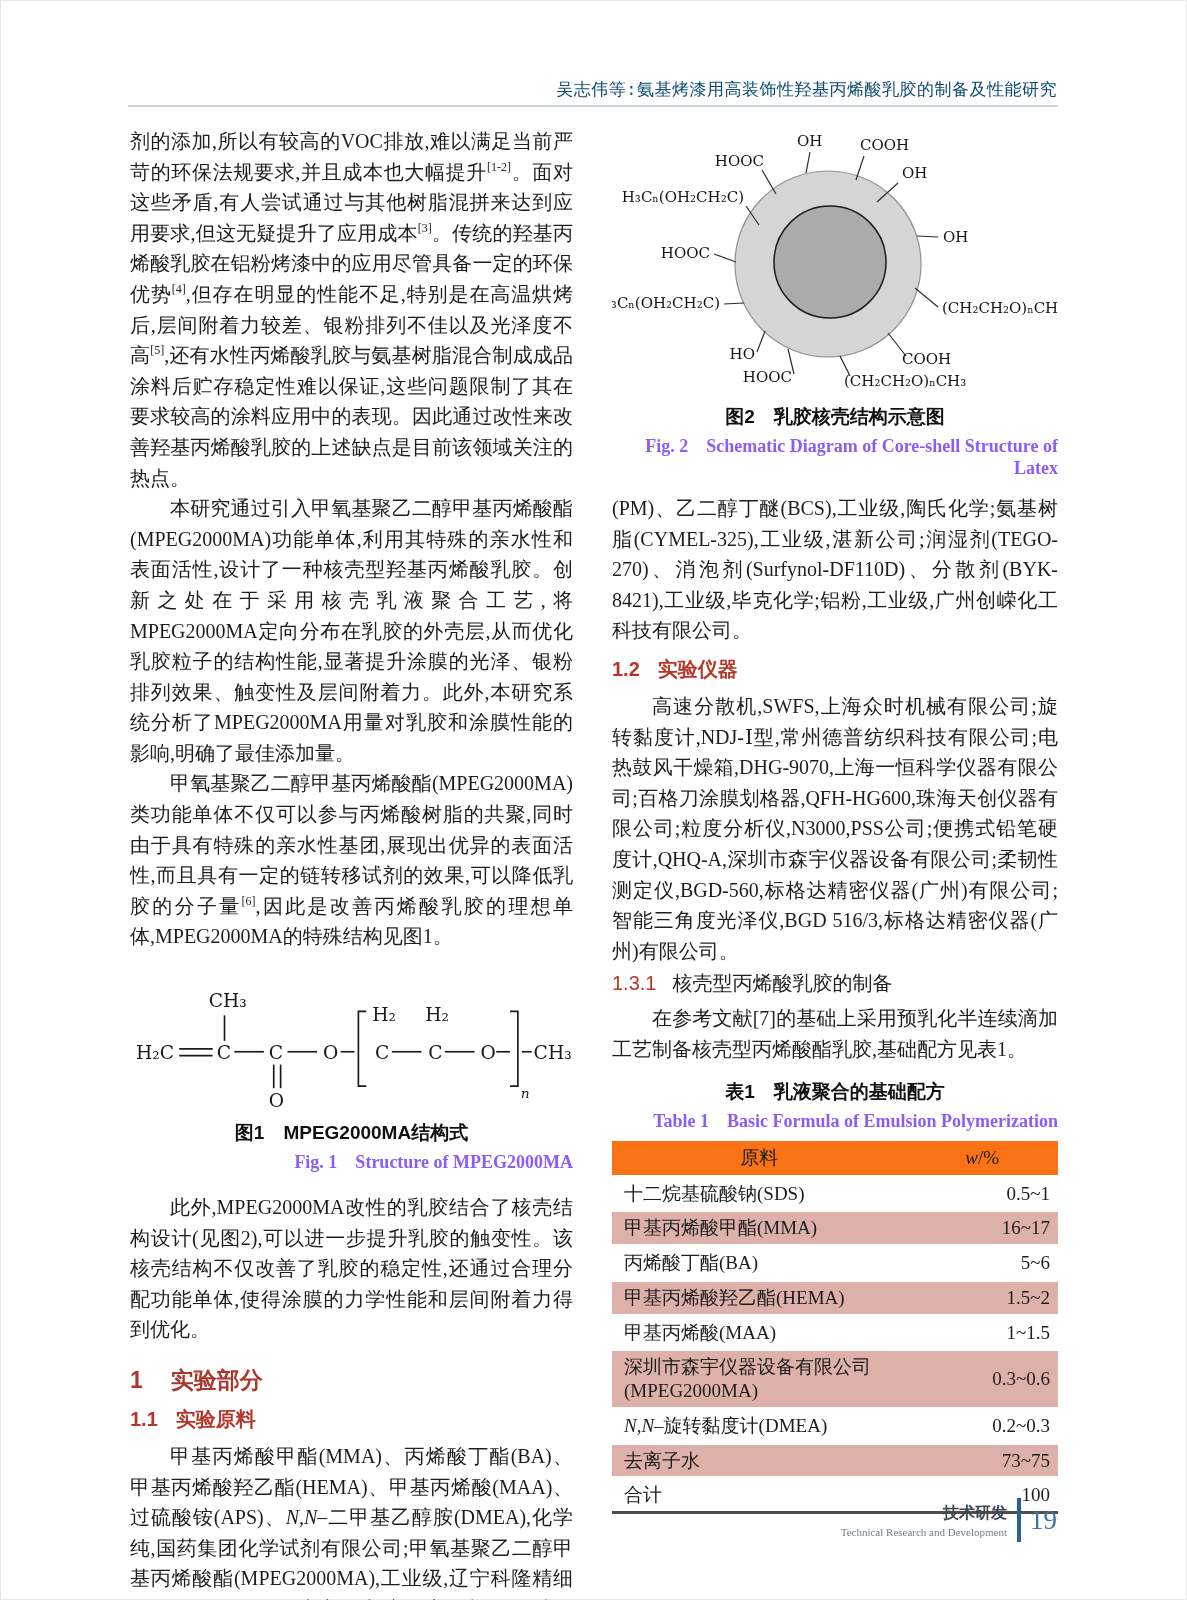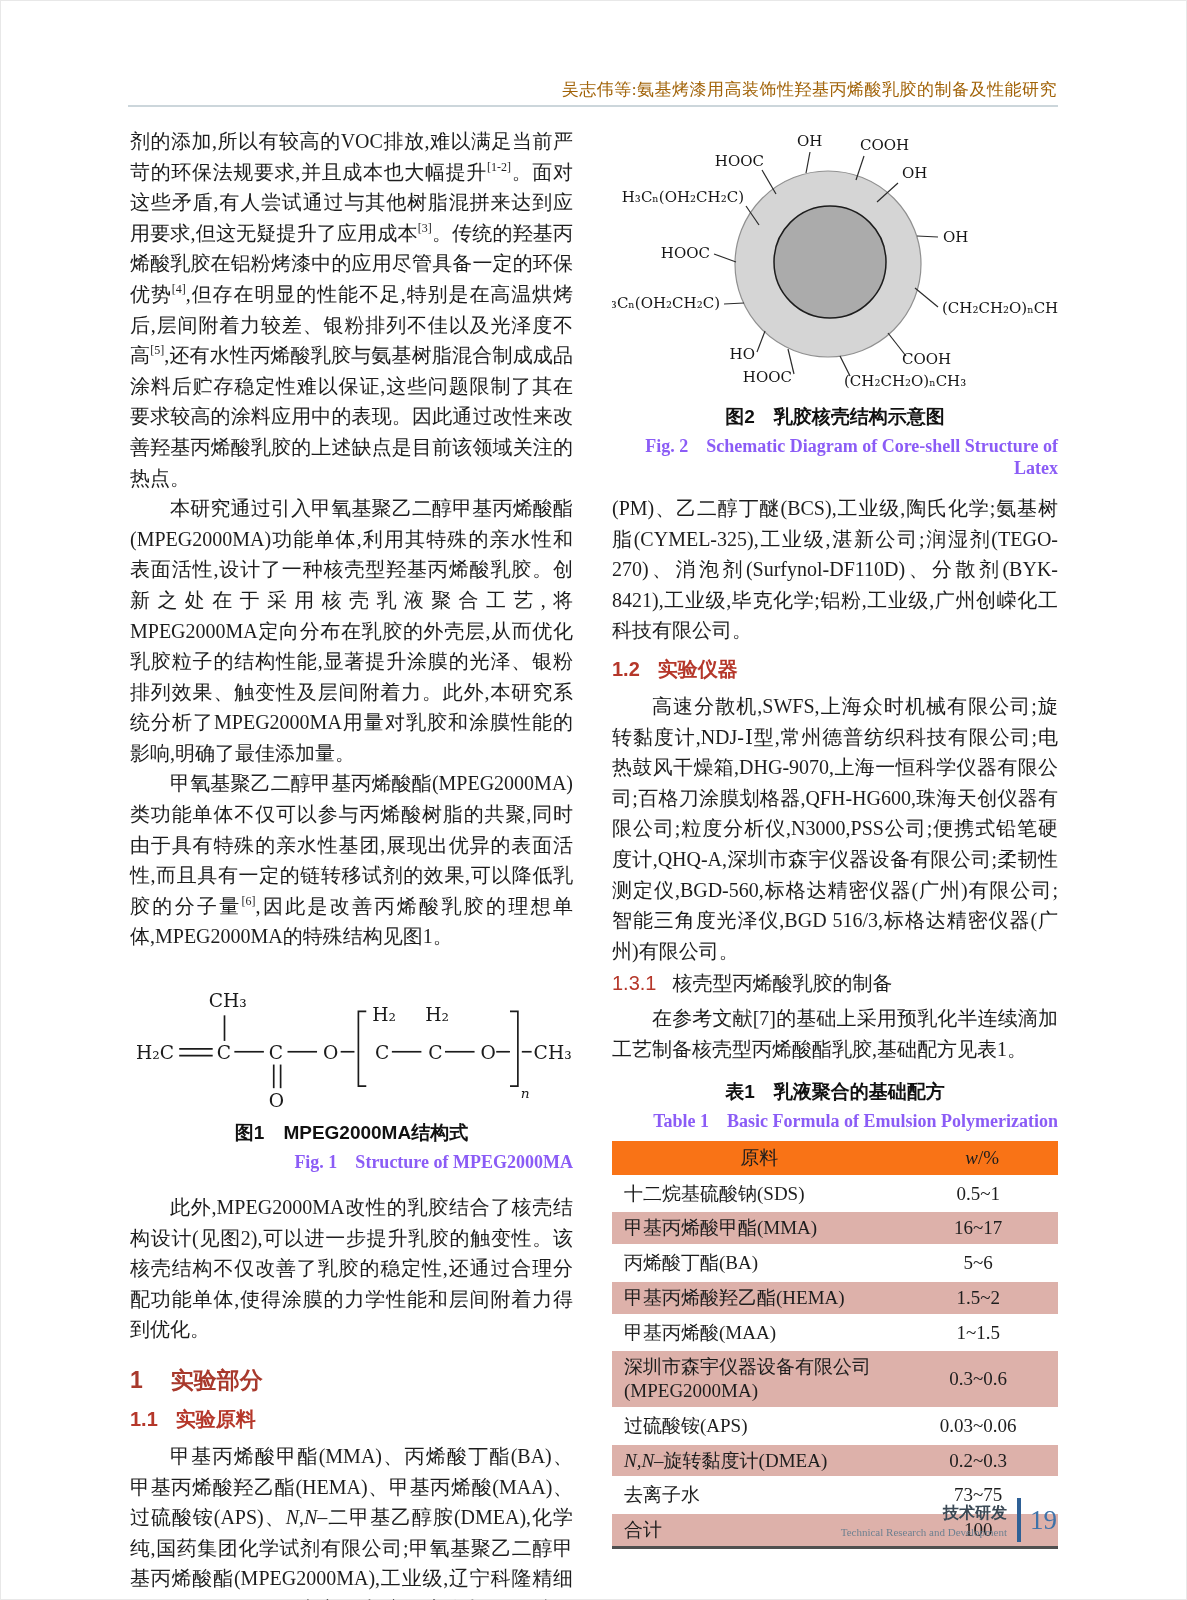--- a/index.html
+++ b/index.html
@@ -4,22 +4,22 @@
 <style>
   * { margin:0; padding:0; box-sizing:border-box; }
   html,body { background:#fff; }
   .page {
     position:relative; width:1187px; height:1600px; background:#ffffff;
     font-family:"Liberation Serif","DejaVu Serif",serif; color:#1d1d1d;
     box-shadow: inset 0 0 0 1px #e8e8e8; overflow:hidden;
   }
   .running-head {
     position:absolute; top:78px; right:130px;
-    font-family:Liberation Serif, serif;
-    font-size:17px; color:#a16207; letter-spacing:.5px;
+    font-family:Liberation Mono, monospace;
+    font-size:17px; color:#0c4a6e; letter-spacing:.5px;
   }
   .head-rule { position:absolute; top:105px; left:128px; width:930px; height:2px; background:#ccd6db; }
 
   .col { position:absolute; top:126px; }
   .col-left  { left:130px; width:443px; }
   .col-right { left:612px; width:446px; }
 
   p.body {
     font-size:20px; line-height:30.6px; text-align:justify; color:#1d1d1d;
   }
@@ -56,21 +56,21 @@
 
   .tbl-wrap { margin-top:14px; }
   table.tbl {
     width:100%; border-collapse:collapse; margin-top:8px;
     font-size:19px; border-bottom:3px solid #4f4f4f;
   }
   table.tbl th {
     background:#f97316; font-weight:normal; text-align:center; padding:4px 8px; font-size:19px;
   }
   table.tbl td { padding:4px 8px 4px 12px; white-space:pre-wrap; line-height:1.25; }
-  table.tbl td.val { text-align:center; padding-left:0; white-space:nowrap; }
+  table.tbl td.val { text-align:right; padding-left:0; white-space:nowrap; }
   table.tbl tbody tr { border-top:3px solid #ffffff; }
   table.tbl tbody tr:nth-child(even) { background:#ddb1aa; }
 
   .footer { position:absolute; top:1498px; right:130px; display:flex; align-items:center; }
   .footer .sec { text-align:right; }
   .footer .sec-zh {
     font-family:"Liberation Sans","DejaVu Sans",sans-serif; font-weight:bold;
     font-size:16px; color:#3a4854;
   }
   .footer .sec-en { font-size:11px; color:#6e8090; margin-top:2px; }
@@ -225,24 +225,20 @@
             <tr>
               <td class="mat">甲基丙烯酸(MAA)</td>
               <td class="val">1~1.5</td>
             </tr>
             <tr>
               <td class="mat">深圳市森宇仪器设备有限公司
 (MPEG2000MA)</td>
               <td class="val">0.3~0.6</td>
             </tr>
             <tr>
-              <td class="mat">过硫酸铵(APS)</td>
-              <td class="val">0.03~0.06</td>
-            </tr>
-            <tr>
               <td class="mat"><span style="font-style: italic;">N,N</span><span>–旋转黏度计(DMEA)</span></td>
               <td class="val">0.2~0.3</td>
             </tr>
             <tr>
               <td class="mat">去离子水</td>
               <td class="val">73~75</td>
             </tr>
             <tr>
               <td class="mat">合计</td>
               <td class="val">100</td>

